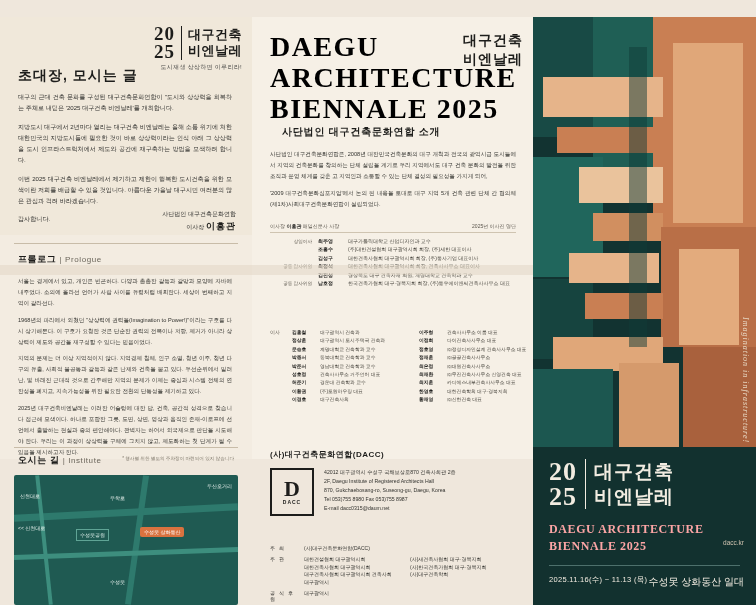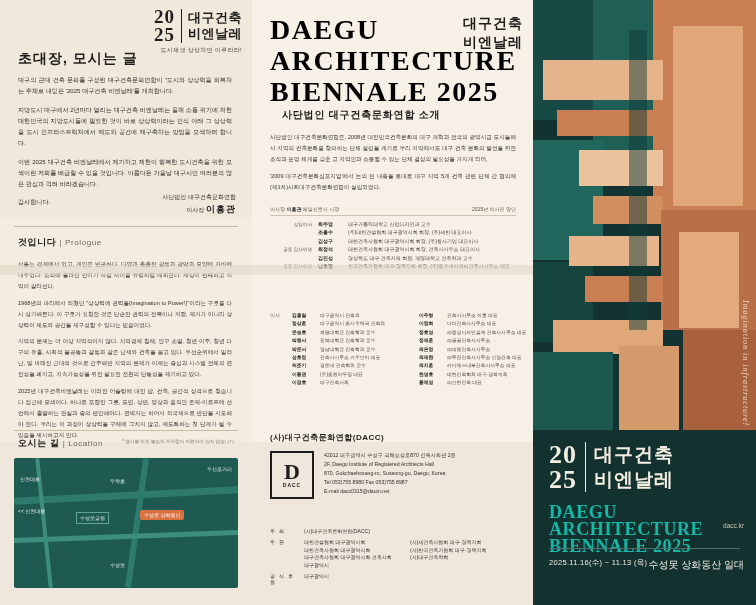--- a/index.html
+++ b/index.html
@@ -4,21 +4,21 @@
 <style>
   html,body{margin:0;padding:0;}
   body{
     width:756px;height:605px;overflow:hidden;
     font-family:"Liberation Sans", sans-serif;
     background:#efe7dc;
   }
   #page{position:relative;width:756px;height:605px;overflow:hidden;}
 
   
-  .panel{position:absolute;top:0;height:442px;}
+  .panel{position:absolute;top:17px;height:442px;}
   .panel-left{left:0;width:252px;background:#f3ece1;}
   .panel-mid{left:252px;width:281px;background:#f6f0e6;}
   .panel-right{left:533px;width:223px;background:#12312f;}
 
   
   .left-top{position:absolute;left:0;top:0;width:252px;height:218px;background:#f0e8da;}
   .logo-block{position:absolute;right:10px;top:8px;display:flex;align-items:center;gap:6px;}
   .logo-num{font-family:"Liberation Serif",serif;font-weight:bold;font-size:19px;line-height:18px;color:#1d1d1b;text-align:right;letter-spacing:1px;}
   .logo-bar{width:1px;height:34px;background:#1d1d1b;}
   .logo-kr{font-size:13px;font-weight:bold;color:#1d1d1b;line-height:16px;letter-spacing:0.5px;}
@@ -94,21 +94,21 @@
   
   .illus{position:absolute;left:0;top:0;width:223px;height:430px;overflow:hidden;background:#123331;}
   .sh{position:absolute;}
   .vert-txt{position:absolute;right:6px;top:300px;writing-mode:vertical-rl;font-family:"Liberation Serif",serif;font-style:italic;font-size:8px;color:#e8d9c4;letter-spacing:1px;}
 
   .right-bottom{position:absolute;left:0;top:430px;width:223px;height:175px;background:#12312f;}
   .rb-logo{position:absolute;left:16px;top:12px;display:flex;align-items:center;gap:8px;}
   .rb-num{font-family:"Liberation Serif",serif;font-weight:bold;font-size:26px;line-height:25px;color:#f2ece1;letter-spacing:1px;}
   .rb-bar{width:1px;height:50px;background:#f2ece1;}
   .rb-kr{font-size:19px;font-weight:bold;color:#f2ece1;line-height:25px;letter-spacing:1px;}
-  .rb-en{position:absolute;left:16px;top:74px;font-family:"Liberation Serif",serif;font-size:18px;font-weight:bold;color:#14b8a6;line-height:17px;letter-spacing:0.6px;}
+  .rb-en{position:absolute;left:16px;top:74px;font-family:"Liberation Serif",serif;font-size:12px;font-weight:bold;color:#fca5a5;line-height:17px;letter-spacing:0.6px;}
   .rb-site{position:absolute;right:12px;top:92px;font-size:6.5px;color:#cfc3b0;}
   .rb-bar2{position:absolute;left:16px;top:118px;width:191px;height:1px;background:#4d706c;}
   .rb-date{position:absolute;left:16px;top:128px;font-size:7.5px;color:#f2ece1;letter-spacing:0.3px;}
   .rb-place{position:absolute;right:12px;top:128px;font-size:10px;color:#f2ece1;margin-left:15px;}
 
   .band{position:absolute;left:0;top:265px;width:533px;height:10px;background:#e2d7c6;opacity:.55;}
 </style>
 </head>
 <body>
 
@@ -142,37 +142,37 @@
       <div>
         <span>이사장</span>
         <span class="nm">이흥관</span>
       </div>
     </div>
 
     <div class="hr-left" style="top:226px;"></div>
 
     <div class="prologue-wrap">
       <div class="sec-head">
-        <span>것입니다</span>
+        <span>프롤로그</span>
         <span class="en">| Prologue</span>
       </div>
       <div class="prologue-body">
         <p>서울는 경계에서 있고, 개인은 빈곤하다. 다양과 촘촘한 갈등과 갈망과 모양에 자바에 내주었다. 소의에 올라선 언어가 사람 사이를 유령처럼 배회한다. 세상이 번째하고 지역이 갈라선다.</p>
         <p>1968년의 파리에서 외쳤던 "상상력에 권력을(Imagination to Power!)"이라는 구호를 다시 상기해본다. 이 구호가 요청한 것은 단순한 권력의 전복이나 저항, 제거가 아니라 상상력이 제도와 공간을 재구성할 수 있다는 믿음이었다.</p>
         <p>지역의 문제는 더 이상 지역적이지 않다. 지역경제 침체, 인구 소멸, 청년 이주, 청년 다구의 유출, 사회적 물공동과 갈등과 같은 난제와 건축을 묻고 있다. 우선순위에서 밀려난, 빛 바래진 근대적 것으로 간주해만 지역의 문제가 이제는 중심과 시스템 전체의 연한성을 폐지고, 지속가능성을 위한 필요한 전환의 단동성을 제기하고 있다.</p>
         <p>2025년 대구건축비엔날레는 이러한 어슬렁에 대한 답, 건축, 공간적 성격으로 찾습니다 접근해 모색이다. 하나로 포함한 그릇, 도면, 상면, 영상과 움직인 존재-이로프에 선언에서 출발하는 현실과 중의 편안해야다. 완벽자는 하여서 외국제으로 판단을 시도해야 한다. 우리는 이 과정이 상상력을 구체에 그치지 않고, 제도화하는 첫 단계가 될 수 있음을 제시하고자 한다.</p>
       </div>
     </div>
 
     <div class="hr-left" style="top:430px;"></div>
 
     <div class="loc-wrap">
       <div class="sec-head">
         <span>오시는 길</span>
-        <span class="en">| Location</span>
+        <span class="en">| Institute</span>
       </div>
       <div class="loc-note">* 행사별 위한 별도의 주차장이 마련되어 있지 않습니다</div>
     </div>
 
     <div class="map">
       <div class="road" style="left:0;top:34px;width:224px;height:7px;transform:rotate(-3deg);"></div>
       <div class="road" style="left:120px;top:0;width:6px;height:130px;transform:rotate(8deg);"></div>
       <div class="road-d" style="left:0;top:76px;width:224px;height:5px;transform:rotate(-2deg);"></div>
       <div class="road-d" style="left:28px;top:0;width:4px;height:130px;transform:rotate(-6deg);"></div>
       <div class="lbl" style="left:6px;top:18px;">신천대로</div>

